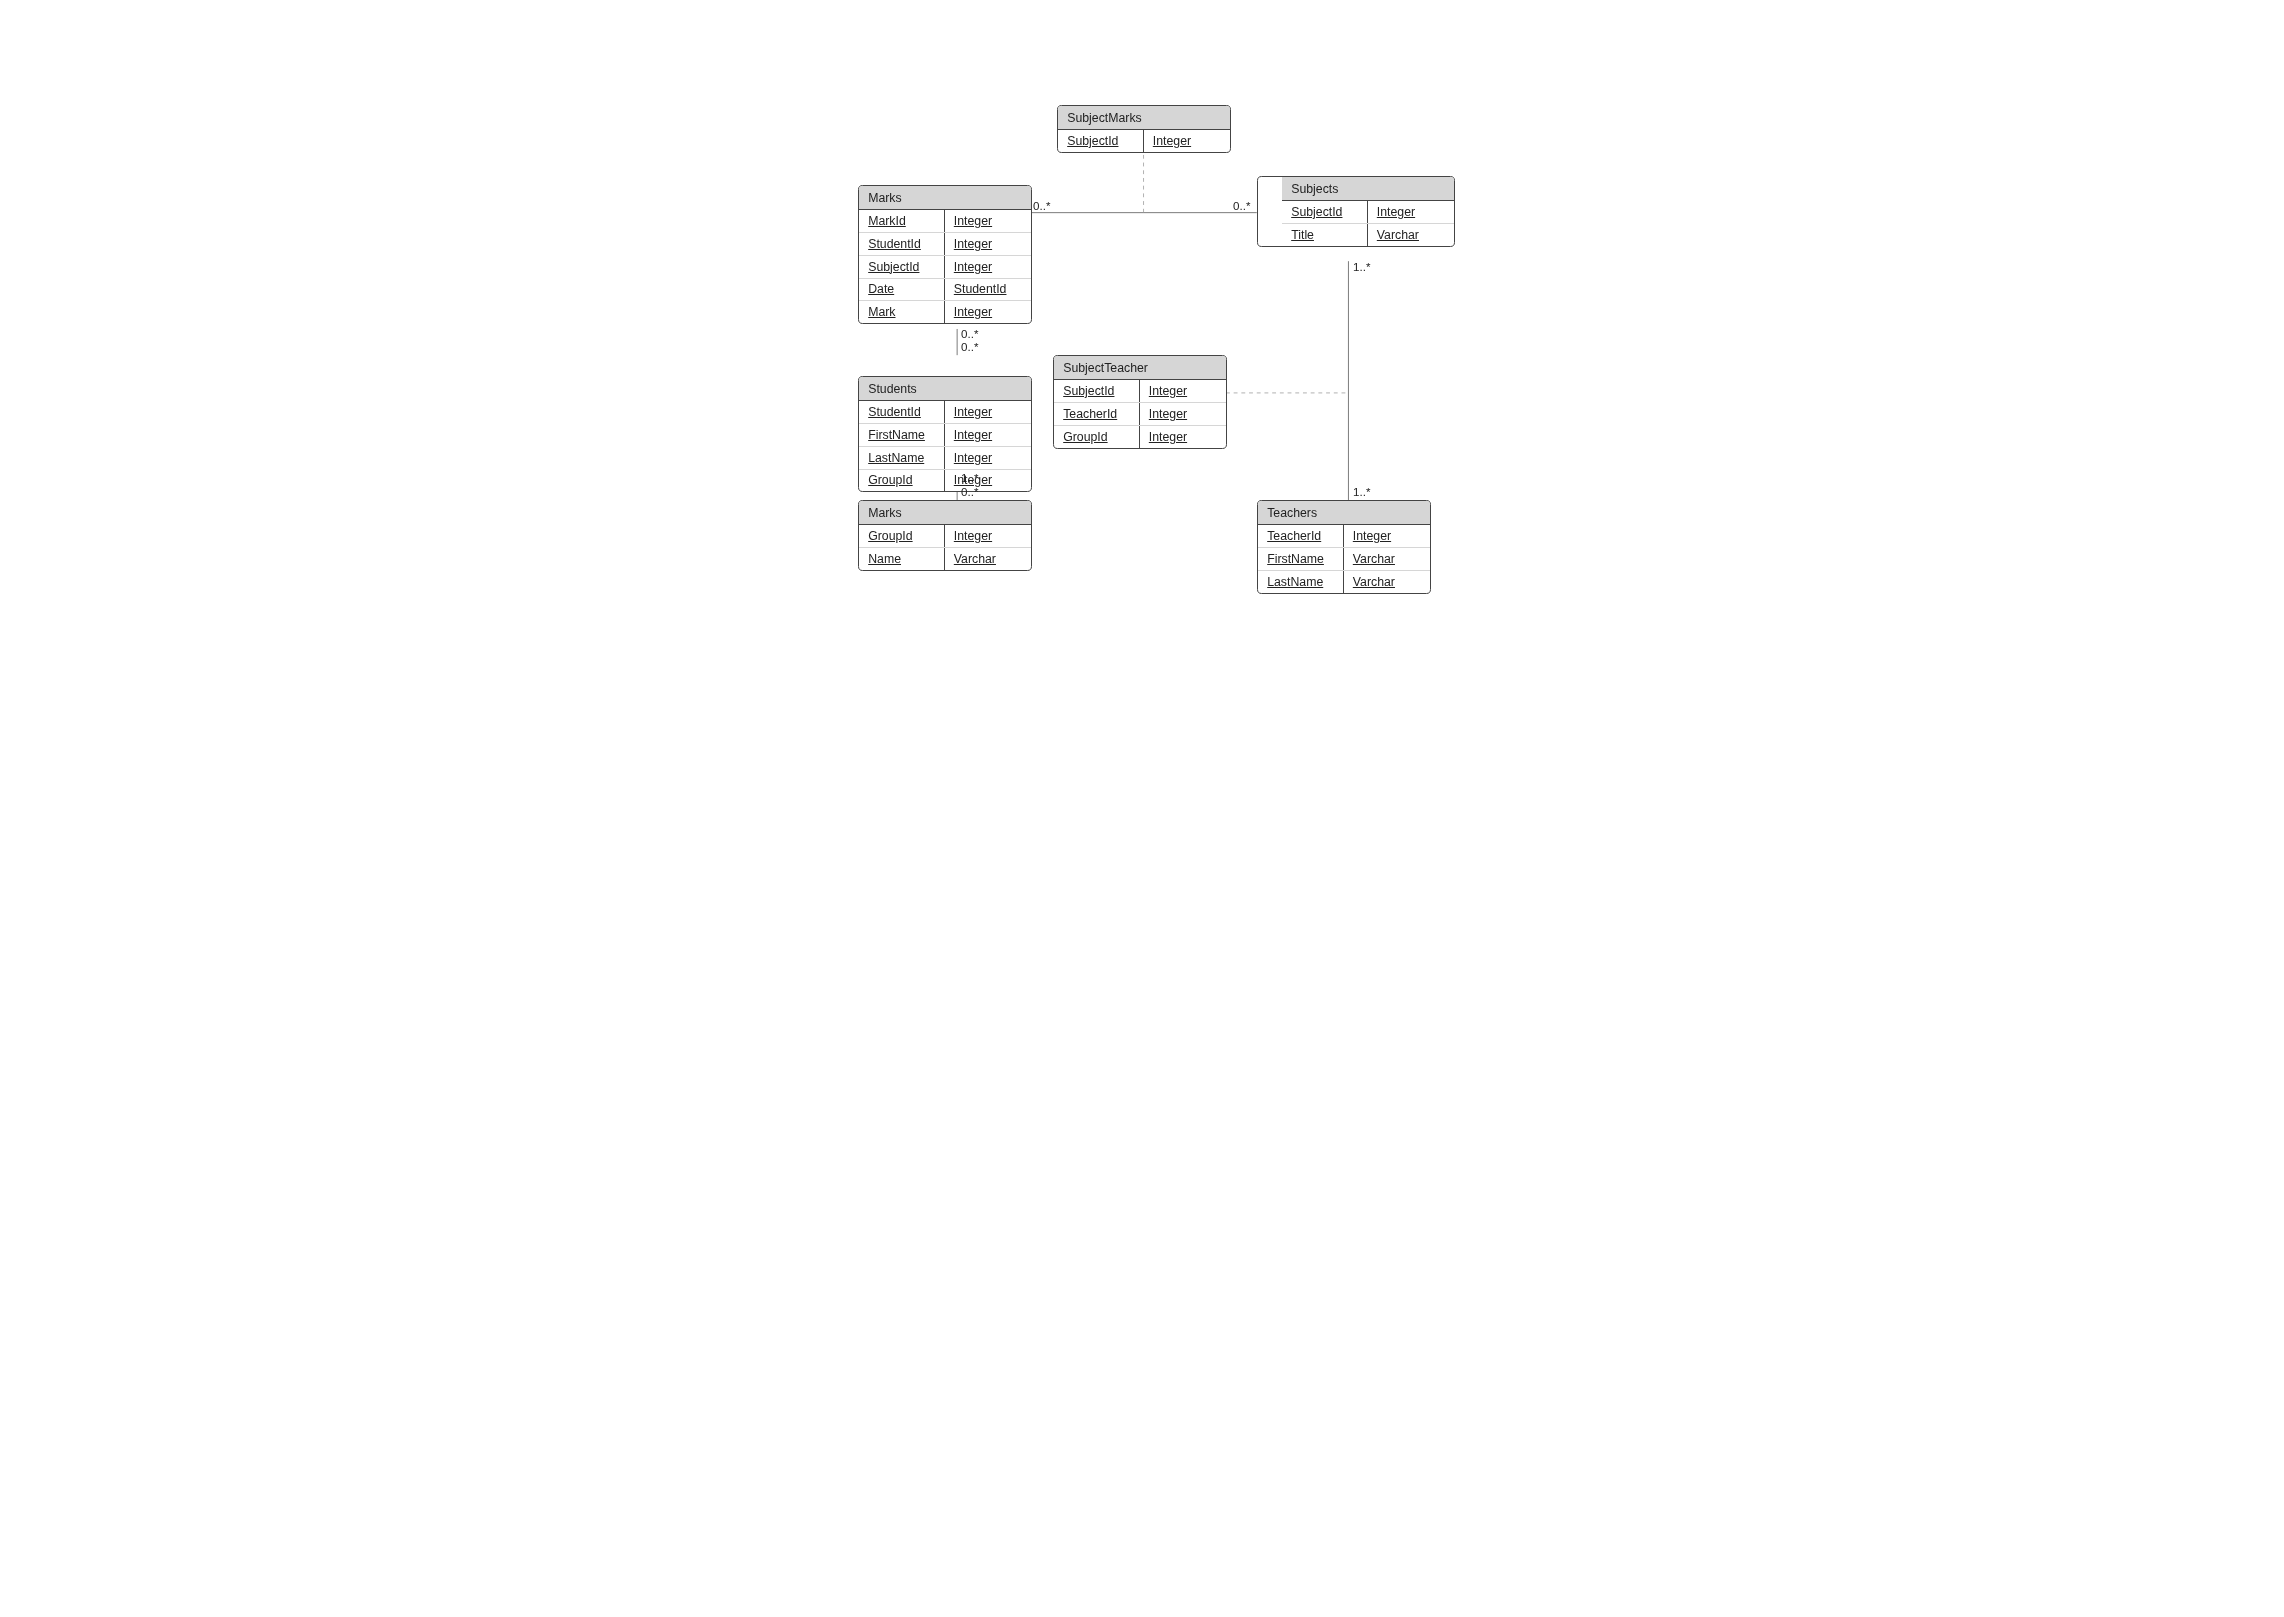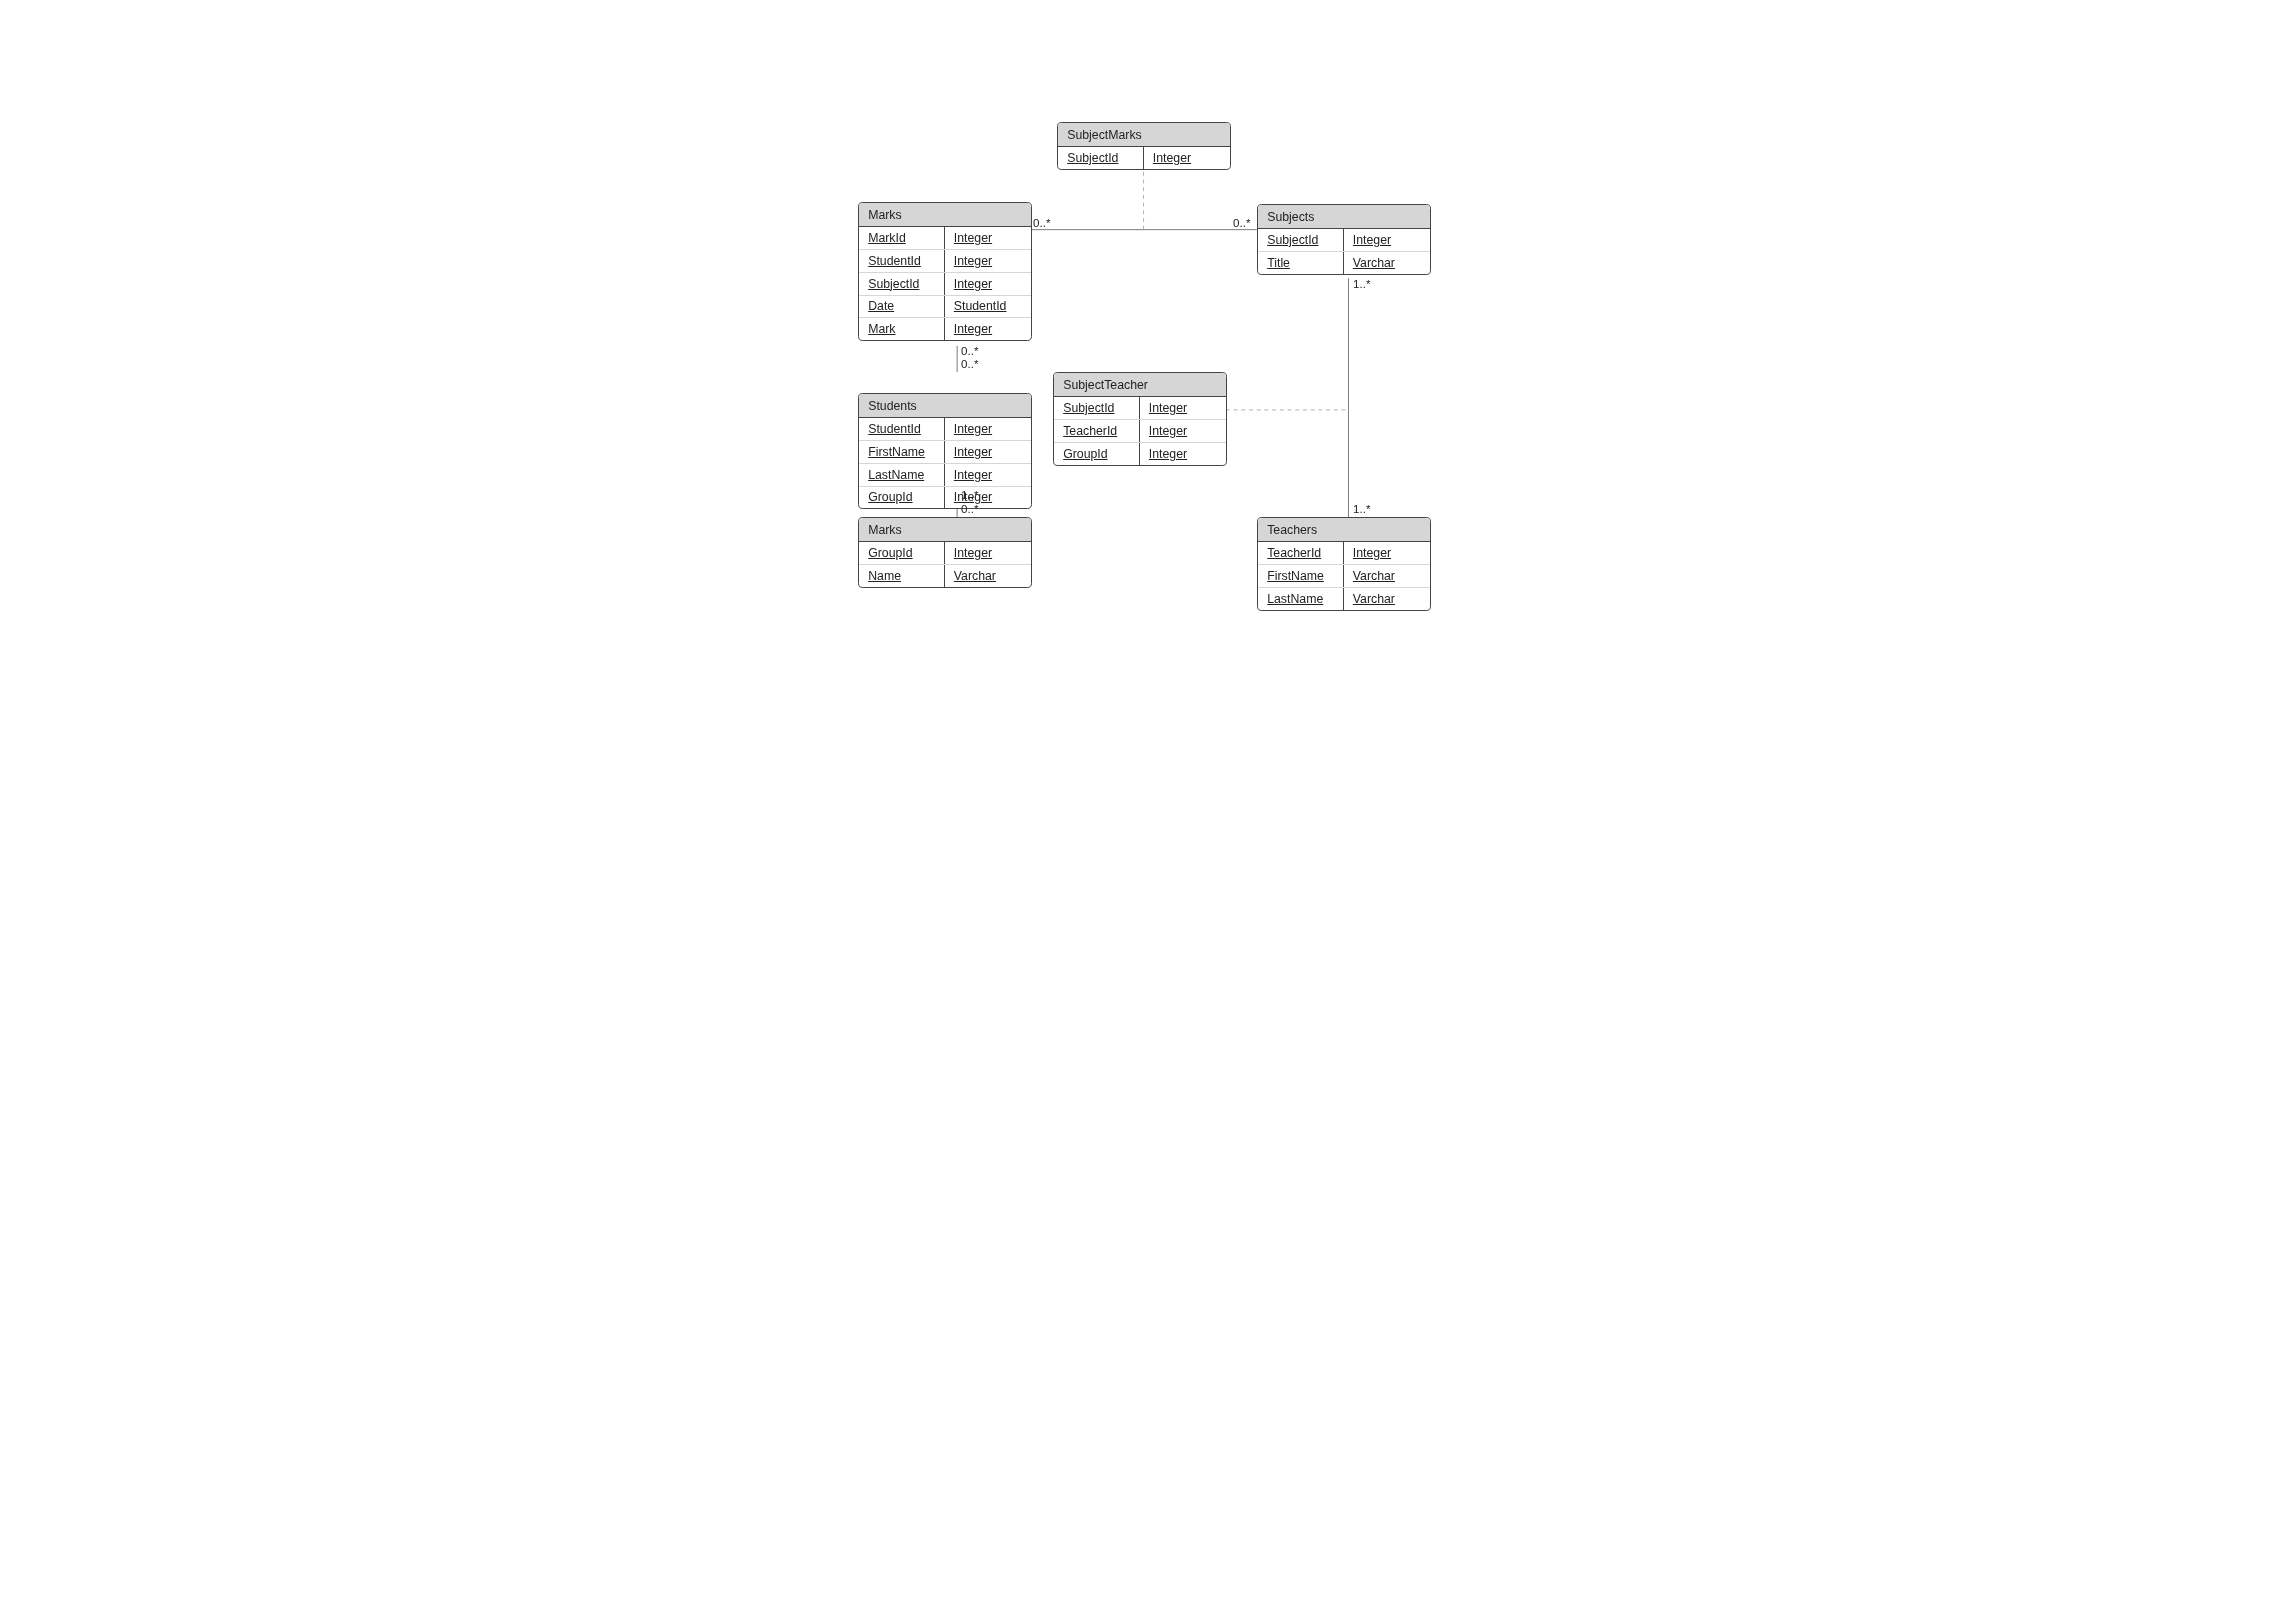--- a/index.html
+++ b/index.html
@@ -1,16 +1,16 @@
 <!DOCTYPE html>
 <html><head>
 <meta charset="utf-8">
 <style>
   html,body{margin:0;padding:0;background:#fff;font-family:"Segoe UI",Arial,Helvetica,sans-serif;font-size:12.3px;color:#222;}
-  #stage{position:relative;width:986px;height:698px;margin:17px auto;}
+  #stage{position:relative;width:986px;height:698px;margin:0 auto;}
   svg.lines{position:absolute;left:0;top:0;pointer-events:none;}
   .entity{position:absolute;border:0.8px solid #444;border-radius:4.6px;background:#fff;overflow:hidden;box-shadow:0 0 0 rgba(0,0,0,0);}
   .entity .hdr{background:#d6d6d6;border-bottom:0.8px solid #444;padding:4.6px 9.2px;font-weight:500;}
   .entity .row{display:flex;align-items:stretch;border-top:0.8px solid #d6d6d6;text-decoration:underline;}
   .entity .rows .row:first-child{border-top:none;}
   .entity .cell{padding:3.9px 9.2px;}
   .entity .cell.name{flex:1 1 auto;}
   .entity .cell.type{border-left:0.8px solid #444;min-width:68px;}
   .mlabel{position:absolute;font-size:11.6px;color:#222;}
 </style>
@@ -63,21 +63,21 @@
         <div class="cell name">Date</div>
         <div class="cell type">StudentId</div>
       </div>
       <div class="row">
         <div class="cell name">Mark</div>
         <div class="cell type">Integer</div>
       </div>
     </div>
   </div>
 
-  <div class="entity" style="left:608px;top:187px;width:172px;">
+  <div class="entity" style="left:608px;top:176px;width:172px;padding-left:24px;">
     <div class="hdr">Subjects</div>
     <div class="rows">
       <div class="row">
         <div class="cell name">SubjectId</div>
         <div class="cell type">Integer</div>
       </div>
       <div class="row">
         <div class="cell name">Title</div>
         <div class="cell type">Varchar</div>
       </div>

